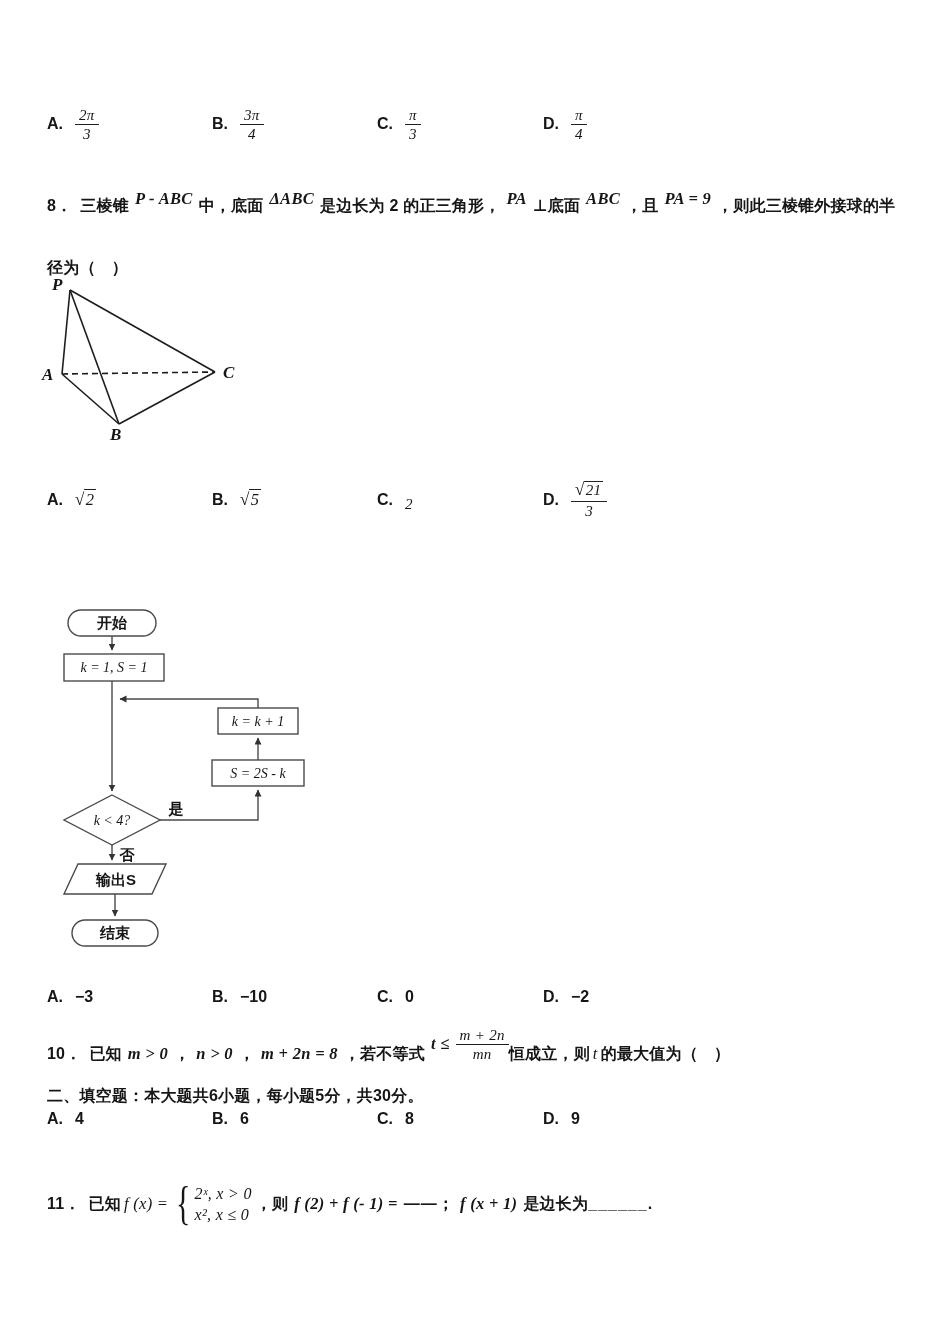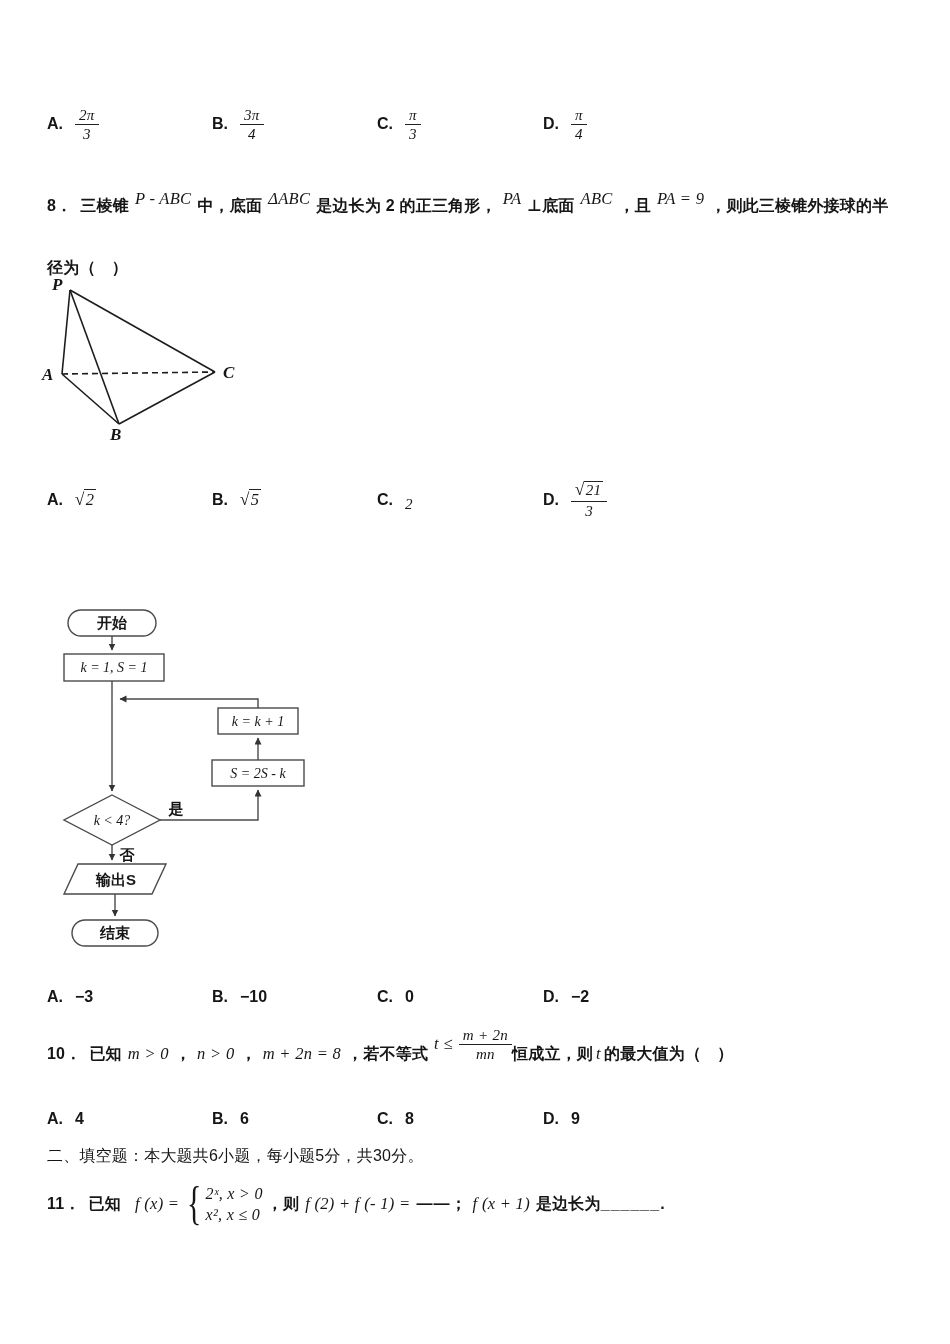--- a/index.html
+++ b/index.html
@@ -9,21 +9,21 @@
     background:#ffffff; color:#161616; overflow:hidden;
     font-family:"Liberation Sans","DejaVu Sans",sans-serif;
   }
   .abs { position:absolute; }
   .text { font-size:16px; font-weight:600; white-space:nowrap; letter-spacing:.2px; }
   .qno { margin-right:8px; }
   .math {
     font-family:"Liberation Serif","DejaVu Serif",serif;
     font-style:italic; font-weight:500; font-size:16.5px; letter-spacing:.3px;justify-content:space-between;
   }
-  .mpad { margin:16px 6px; }
+  .mpad { margin:16px 6px;font-weight:bold; }
   .raised { position:relative; top:-7px; }
   .lift { position:relative; top:-10px; }
   .frac { display:inline-flex; flex-direction:column; align-items:center; line-height:1.2; font-size:15px; vertical-align:middle; }
   .frac .num { border-bottom:1.4px solid #222; padding:0 4px; }
   .frac .den { padding:0 2px; }
   .rt { font-style:italic; font-size:17px; }
   .rad { border-top:1.4px solid #222; padding:0 2px; margin-left:-1px; }
   .opt { display:inline-flex; align-items:center; gap:12px; height:52px; }
   .opt-label { font-weight:700; font-size:16px; font-family:"Liberation Sans","DejaVu Sans",sans-serif; font-style:normal; }
   .opt-val { font-weight:700; font-size:16px; }
@@ -203,26 +203,26 @@
     <span class="opt abs" style="left:330px;height:34px">
       <span class="opt-label">C.</span>
       <span class="opt-val">8</span>
     </span>
     <span class="opt abs" style="left:496px;height:34px">
       <span class="opt-label">D.</span>
       <span class="opt-val">9</span>
     </span>
   </div>
 
-  <div class="abs text" style="left:47px;top:1146px;font-weight:400">二、填空题：本大题共6小题，每小题5分，共30分。</div>
+  <div class="abs text" style="left:47px;top:1086px;font-weight:700">二、填空题：本大题共6小题，每小题5分，共30分。</div>
 
   <div class="abs text flex-line" style="left:47px;top:1172px;height:64px">
     <span class="qno">11．</span>
     <span>已知</span>
-    <span class="math" style="margin-left:14px">f (x) =</span>
+    <span class="math" style="margin-left:3px">f (x) =</span>
     <span class="piecewise">
       <span class="brace">{</span>
       <span class="cases">
         <span class="math">2ˣ, x &gt; 0</span>
         <span class="math">x², x ≤ 0</span>
       </span>
     </span>
     <span>，则</span>
     <span class="math mpad">f (2) + f (- 1) =</span>
     <span class="blank">——</span>

